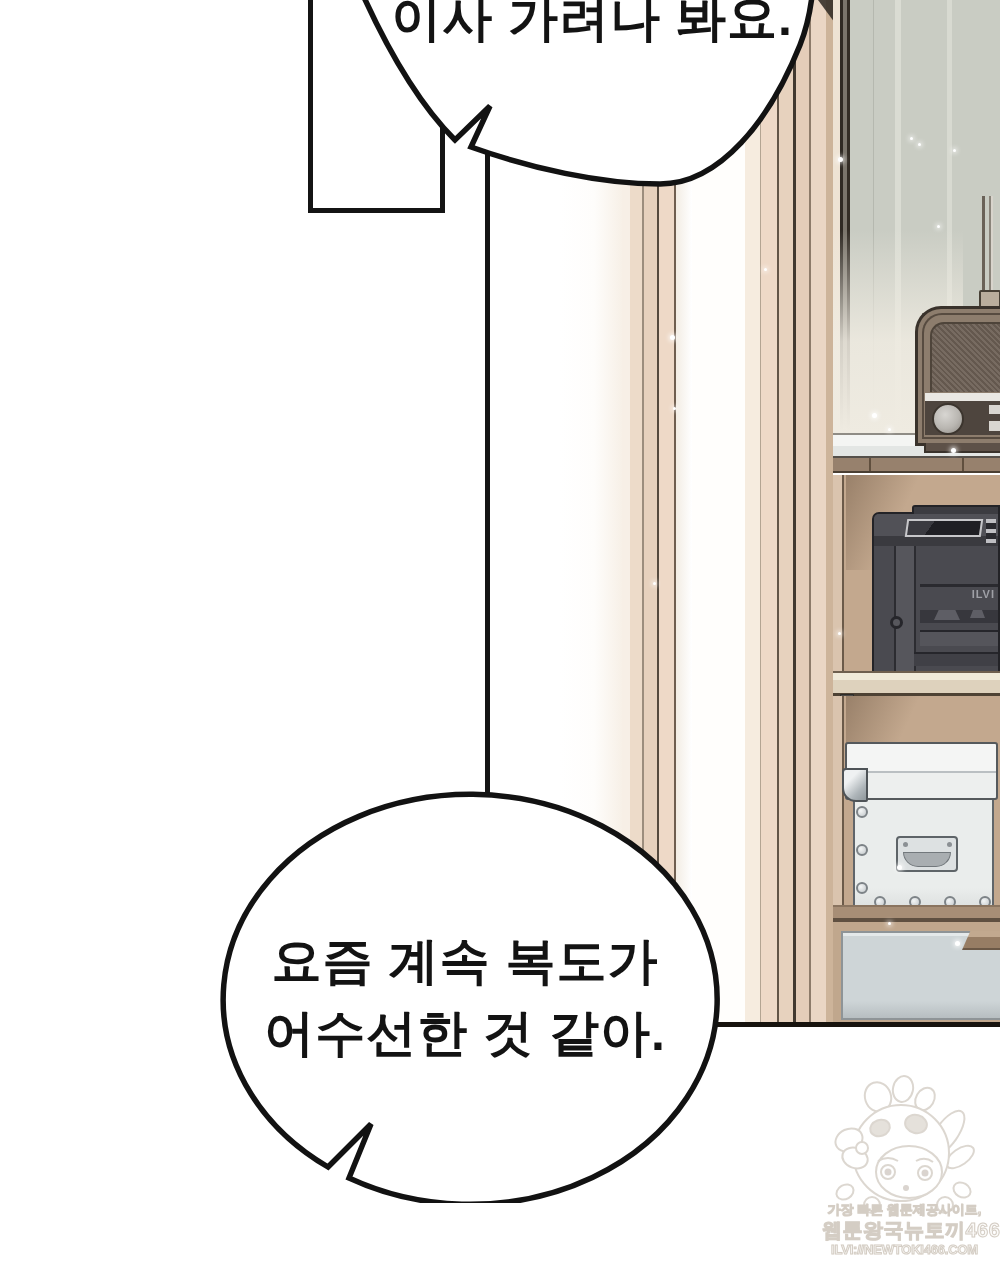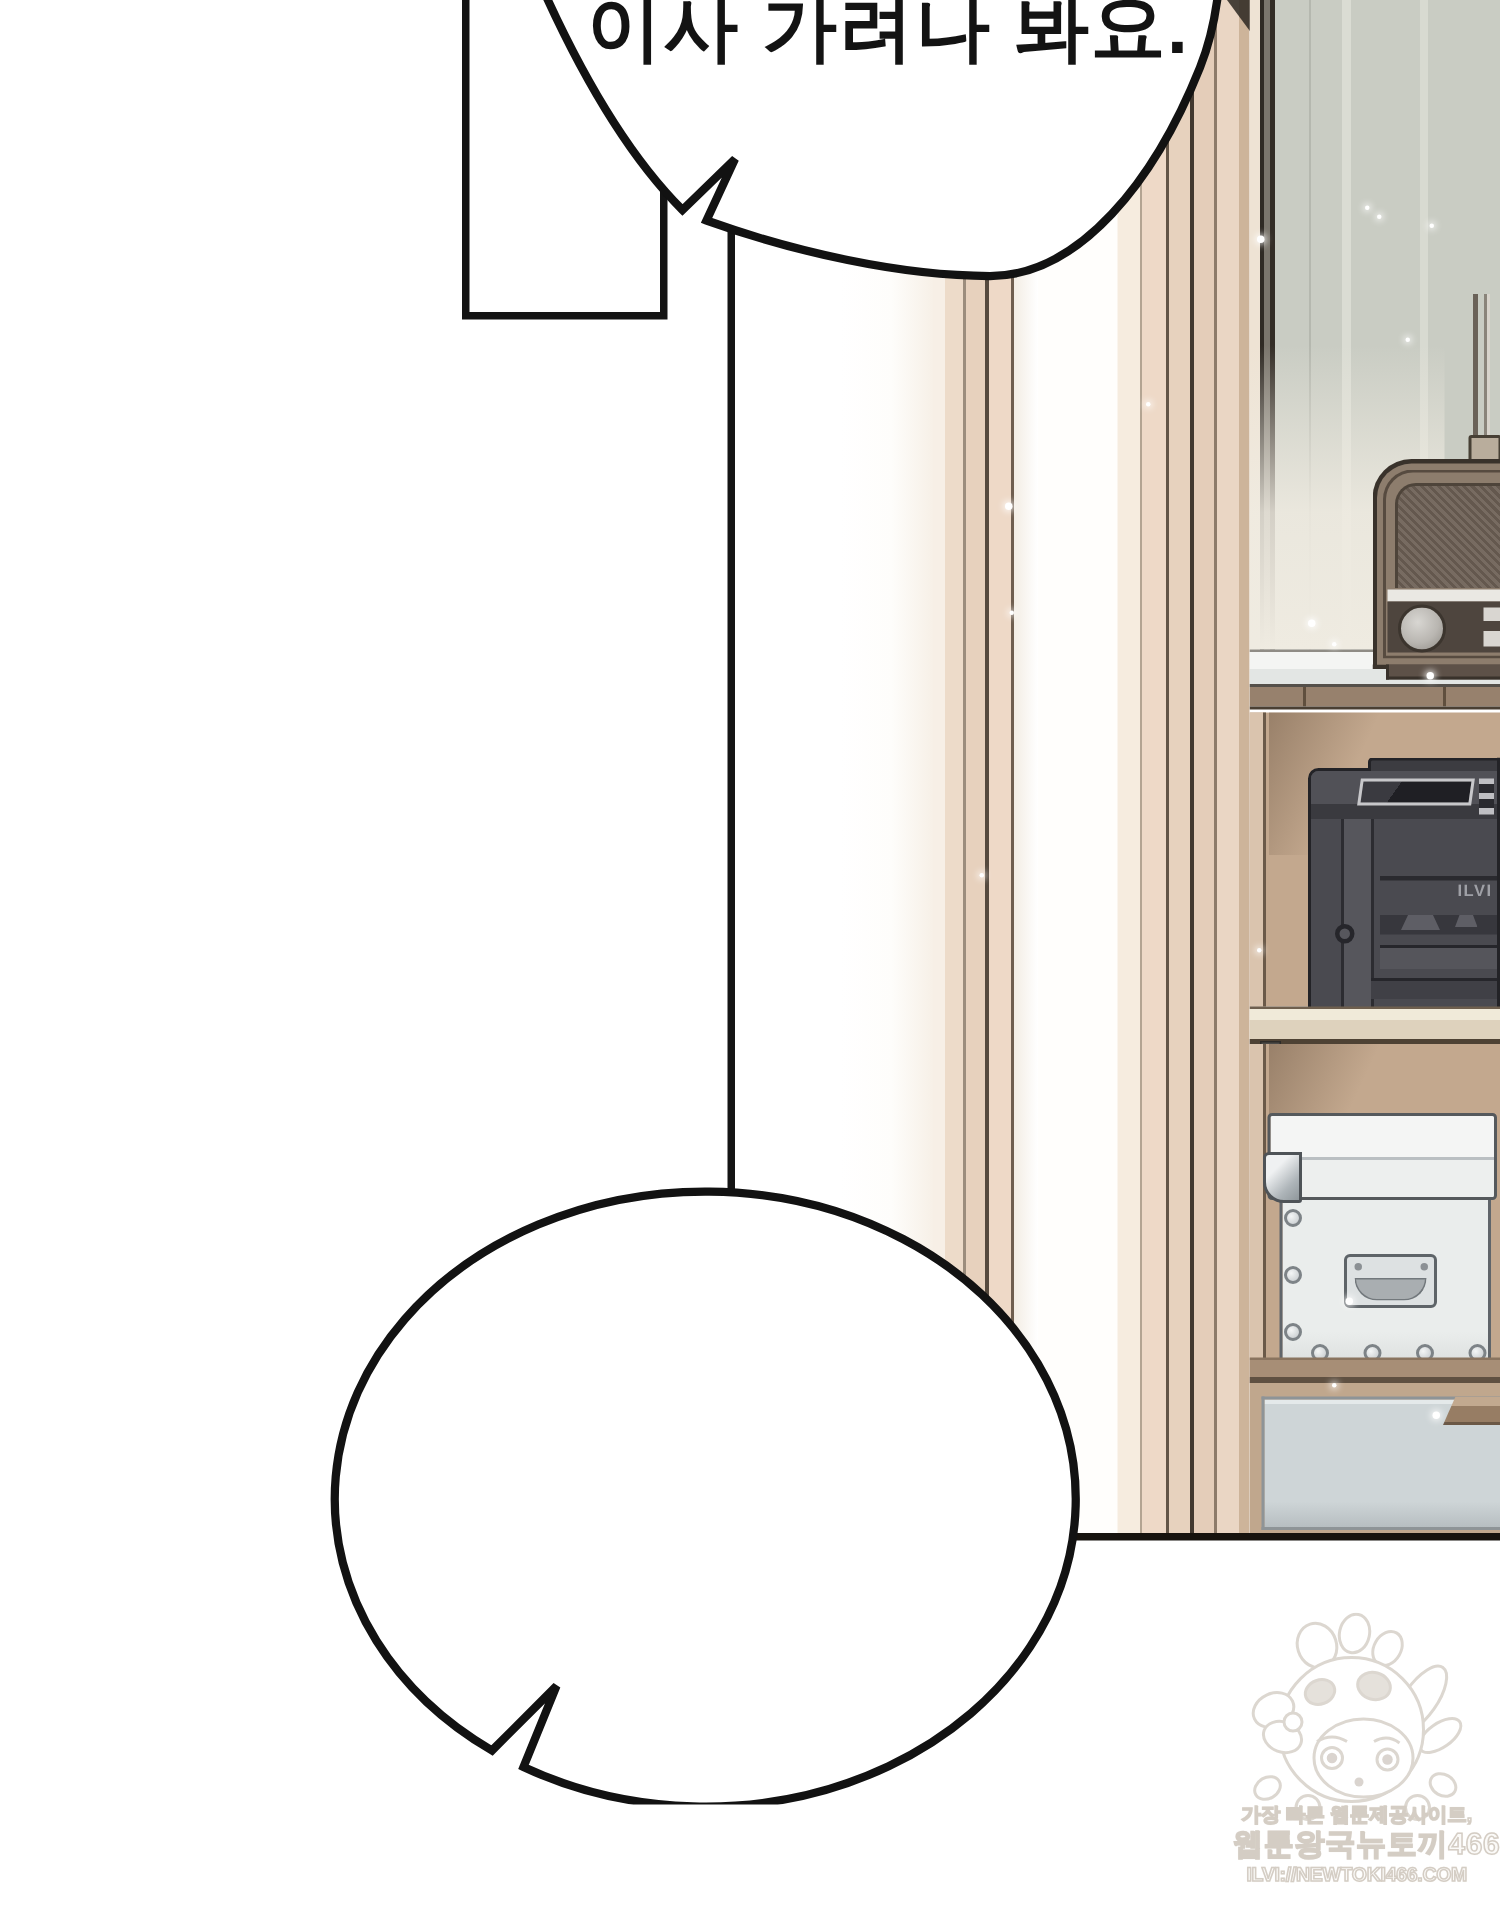--- a/index.html
+++ b/index.html
@@ -300,15 +300,17 @@
     <path d="M 22,0 C 60,90 95,140 125,170 L 160,136 L 141,177
              C 200,198 270,214 330,214 C 390,214 440,150 470,75
              C 478,55 483,30 484,0 Z" fill="#ffffff" stroke="#121212" stroke-width="5.5"></path>
   </svg>
   <div class="abs bubble-text" id="top-bubble-text">이사 가려나 봐요.</div>
 
   <svg class="abs bubble-svg" id="bottom-bubble-svg" width="510" height="420" viewBox="0 0 510 420">
     <path d="M 118,384 L 161,341 L 139,395 A 247,205 0 1 0 118,384 Z" fill="#ffffff" stroke="#121212" stroke-width="5.5"></path>
   </svg>
   <div class="abs bubble-text" id="bottom-bubble-text">
+    <div>요즘 계속 복도가</div>
+    <div>어수선한 것 같아.</div>
   </div>
 
 </div>
 
 </body></html>

